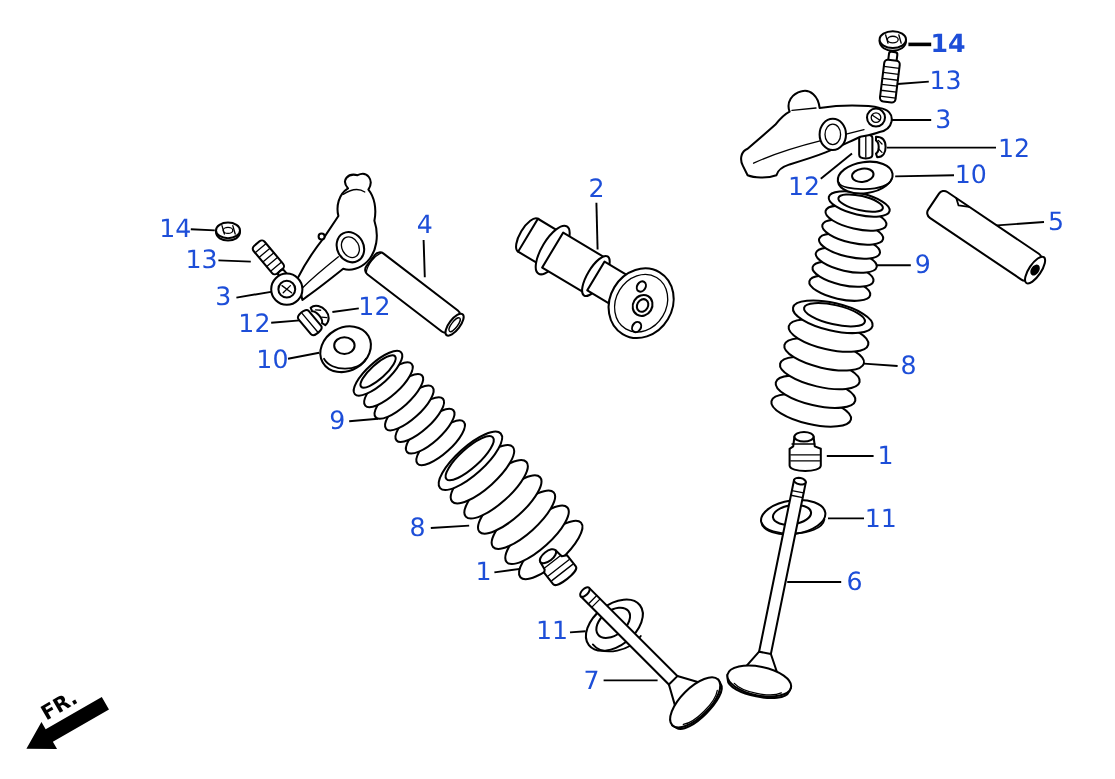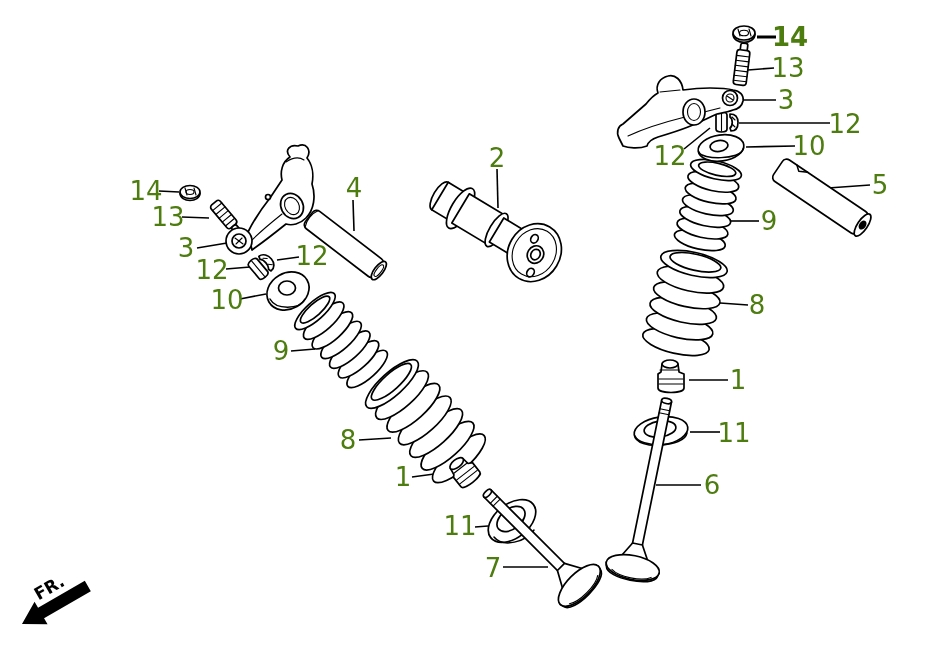--- a/index.html
+++ b/index.html
@@ -1,21 +1,21 @@
 <!DOCTYPE html>
 <html><head>
 <meta charset="utf-8">
 <style>
   html,body{margin:0;padding:0;background:#fff;}
   body{width:929px;height:649px;font-family:"DejaVu Sans",sans-serif;}
   .stage{position:relative;width:929px;height:649px;background:#fff;overflow:hidden;}
   .stage svg{position:absolute;left:0;top:0;}
   .callout{
     position:absolute;transform:translate(-50%,-50%);
-    font-size:26px;line-height:1;color:#4d7c0f;white-space:nowrap;
+    font-size:21px;line-height:1;color:#1d4ed8;white-space:nowrap;
     font-family:"DejaVu Sans",sans-serif;
   }
   .callout.bold{font-weight:bold;}
   
   .part{fill:#fff;stroke:#000;stroke-width:1.7;stroke-linejoin:round;stroke-linecap:round;}
   .ln{fill:none;stroke:#000;stroke-width:1.5;stroke-linejoin:round;stroke-linecap:round;}
   .thin{fill:none;stroke:#000;stroke-width:1.1;stroke-linecap:round;}
   .leader{stroke:#000;stroke-width:1.6;}
   .leader-bold{stroke:#000;stroke-width:3;}
   .dark{fill:#000;stroke:none;}

